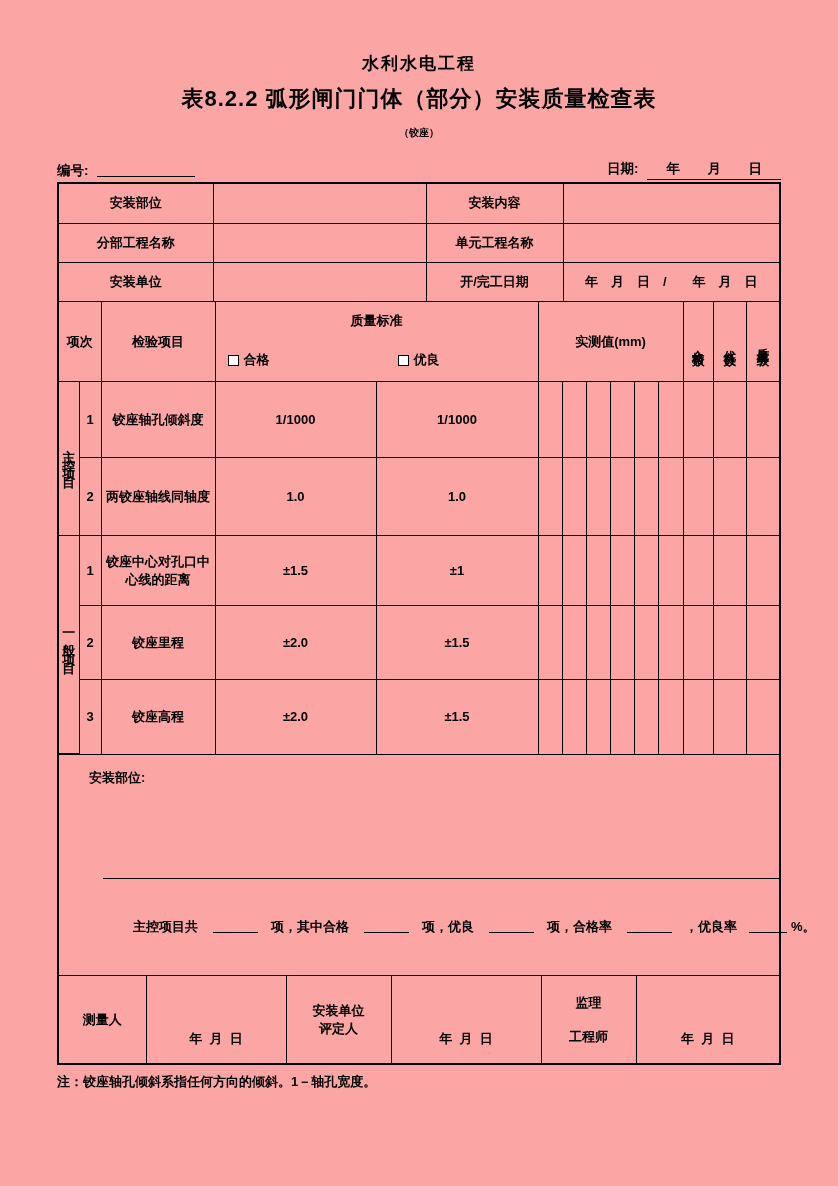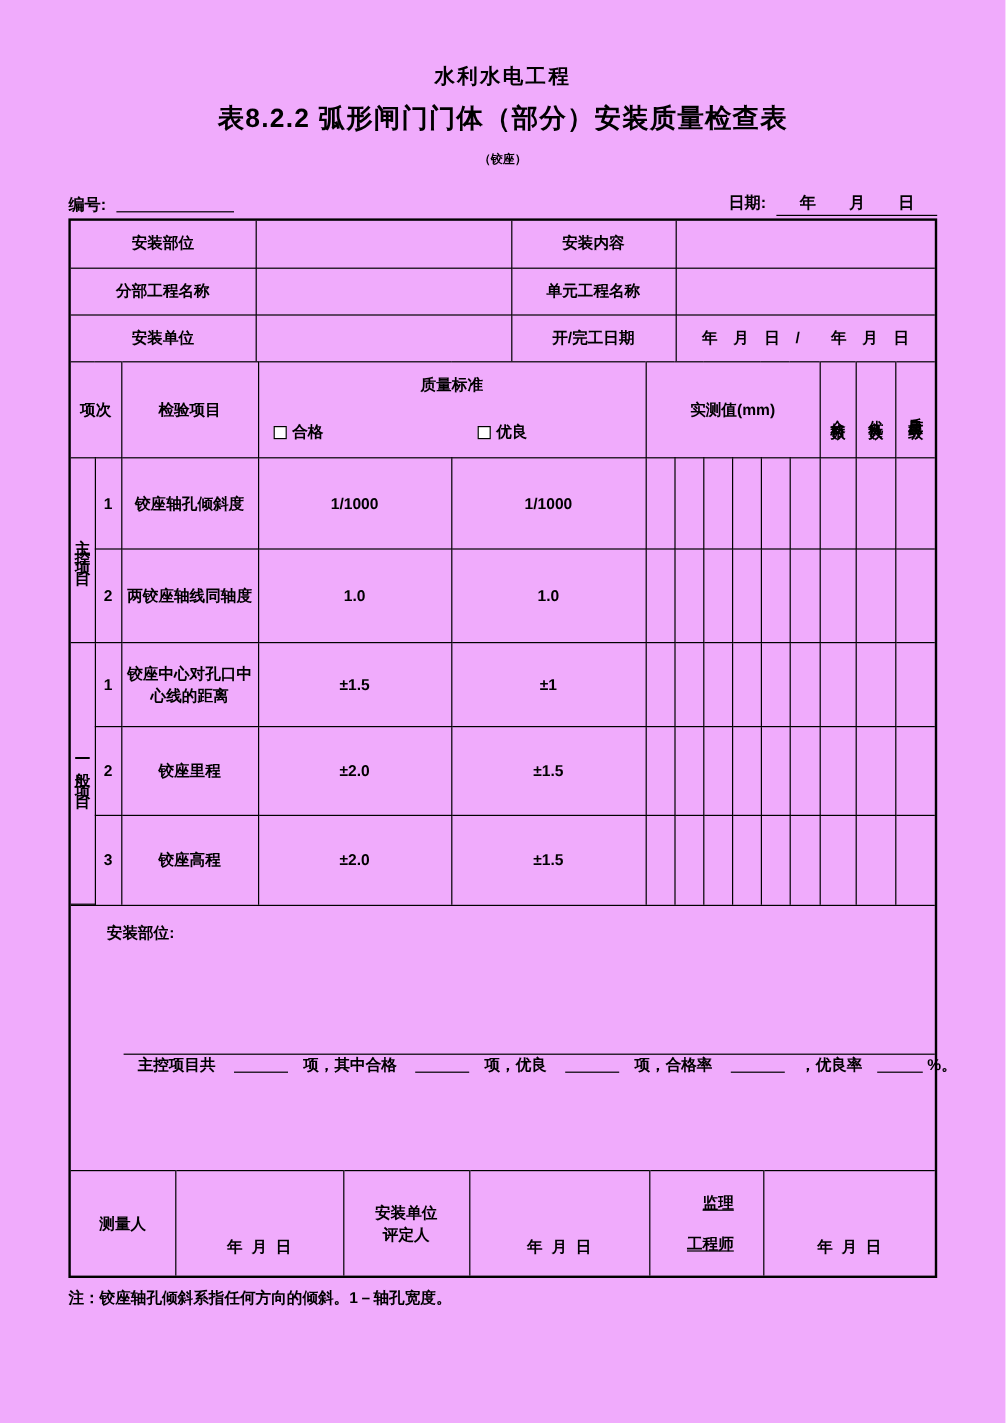--- a/index.html
+++ b/index.html
@@ -1,19 +1,19 @@
 <!DOCTYPE html>
 <html><head>
 <meta charset="utf-8">
 <style>
   * { box-sizing: border-box; }
   html,body { margin:0; padding:0; background:#fff; }
   .page {
     position:relative; width:838px; height:1186px; margin:0 auto;
-    background:#f0abfc; color:#000;
+    background:#fca5a5; color:#000;
     font-family:"Liberation Sans","DejaVu Sans",sans-serif;
     padding:52px 57px 0 57px;
   }
   .doc-type { text-align:center; font-size:17px; font-weight:700; letter-spacing:2px; }
   .doc-title { text-align:center; font-size:22px; font-weight:700; margin-top:9px; letter-spacing:1px; }
   .doc-subtitle { text-align:center; font-size:10px; font-weight:700; margin-top:12px; }
 
   .meta { display:flex; justify-content:space-between; align-items:flex-end;
           margin-top:20px; margin-bottom:2px; font-size:13.5px; font-weight:700; }
   .serial-blank { display:inline-block; width:98px; height:15px;
@@ -49,33 +49,33 @@
 
   .std-cell { vertical-align:top; }
   .std-title { height:38px; display:flex; align-items:center; justify-content:center; font-size:13px; }
   .std-opts { display:flex; height:40px; }
   .std-opt { flex:1; display:flex; align-items:center; gap:5px; padding-left:12px; font-size:13px; }
   .std-opt.second { padding-left:30px; }
   .cb { width:11px; height:11px; border:1.5px solid #000; display:inline-block; background:#fff; flex:none; }
 
   .opinion { height:124px; text-align:left; padding:14px 0 0 30px; font-size:13px; font-weight:700; }
 
-  .stats { height:97px; display:flex; flex-direction:row; justify-content:center;
+  .stats { height:97px; display:flex; flex-direction:column; justify-content:center;
            gap:17px; padding-left:30px; font-size:13px; font-weight:700;margin-left:44px; }
   .stat-line { white-space:nowrap; }
   .sblank { display:inline-block; width:45px; height:13px; border-bottom:1px solid #000;
             margin:0 13px 0 15px; vertical-align:-2px; }
   .sblank.short { width:38px; margin:0 4px 0 12px; }
 
   .sign-table td { height:80px; }
   .sign-table .sdate { vertical-align:bottom; padding-bottom:15px; }
   .sign-table .sdate span { white-space:pre; }
   .slabel div { line-height:1.35; }
   .slabel.sup { text-align:center; }
-  .slabel.sup div { display:block; text-align:right; width:46px; margin:16px auto; white-space:nowrap;text-decoration:underline; }
+  .slabel.sup div { display:block; text-align:center; width:46px; margin:16px auto; white-space:nowrap; }
 
   .footnote { margin-top:8px; font-size:13px; font-weight:700; text-align:left; }
 </style>
 </head>
 <body>
 
 <div class="page">
 
   <div class="doc-type">水利水电工程</div>
   <div class="doc-title">表8.2.2 弧形闸门门体（部分）安装质量检查表</div>

